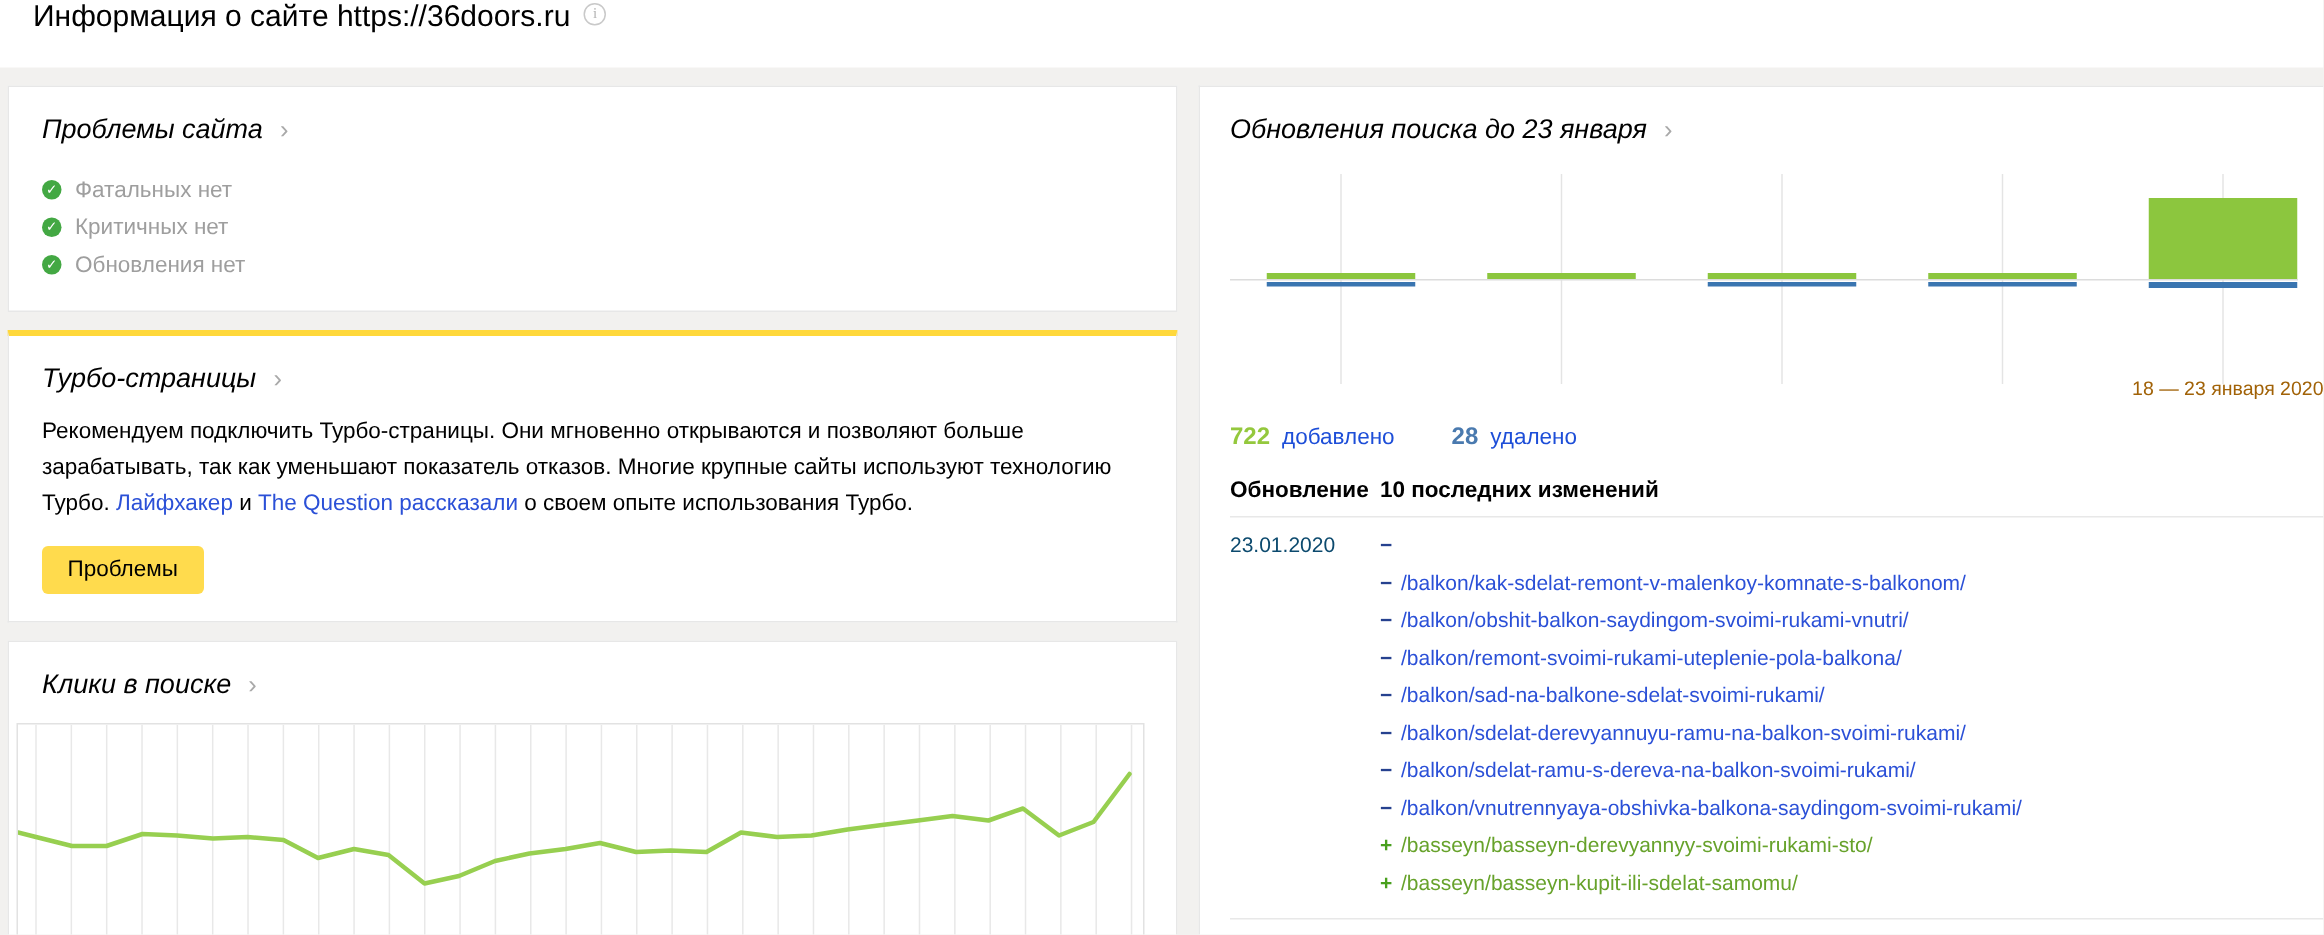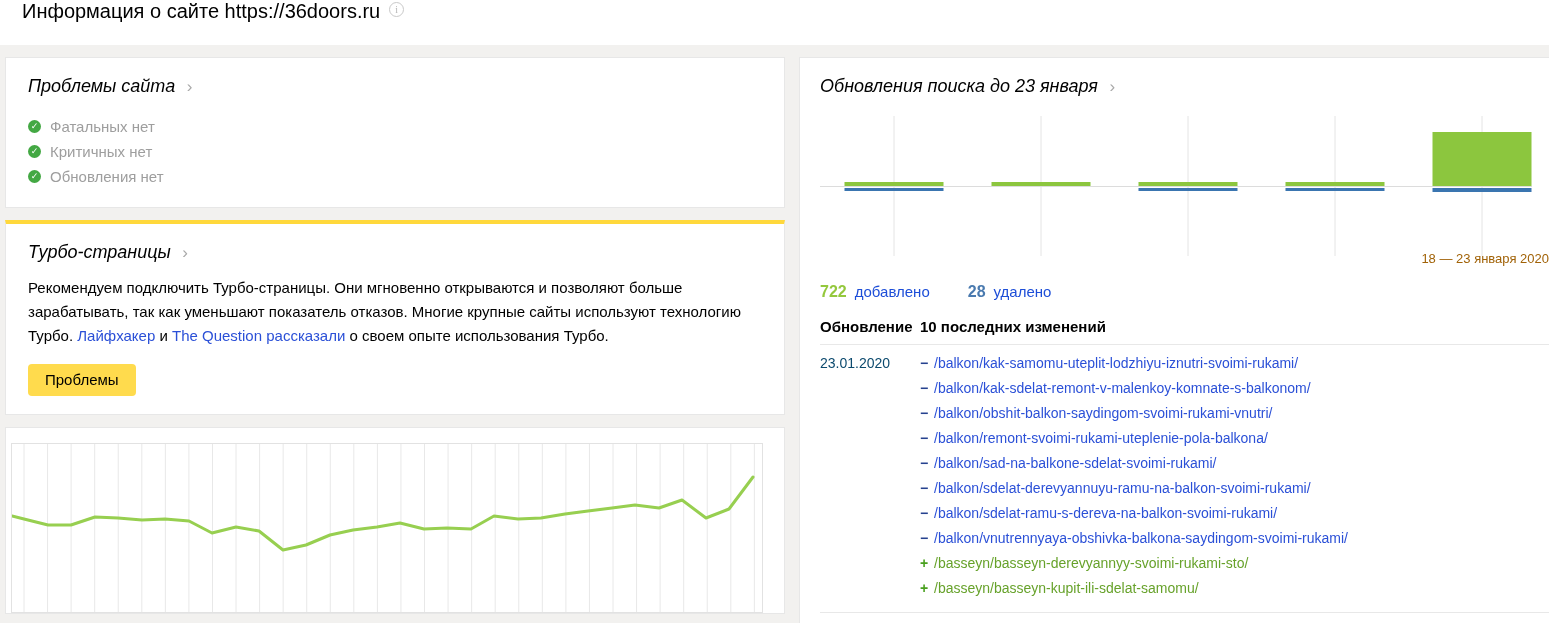--- a/index.html
+++ b/index.html
@@ -147,20 +147,26 @@
         <a class="card-title-link">
           <span class="card-title">Турбо-страницы</span>
           <span class="chevron">›</span>
         </a>
         <div class="turbo-text"><span>Рекомендуем подключить Турбо-страницы. Они мгновенно открываются и позволяют больше зарабатывать, так как уменьшают показатель отказов. Многие крупные сайты используют технологию Турбо. </span><a>Лайфхакер</a><span> и </span><a>The Question рассказали</a><span> о своем опыте использования Турбо.</span></div>
         <button class="yellow-button">Проблемы</button>
       </div>
     </div>
 
     <div class="card">
+      <div class="card-inner" style="padding-bottom:0;">
+        <a class="card-title-link">
+          <span class="card-title">Клики в поиске</span>
+          <span class="chevron">›</span>
+        </a>
+      </div>
       <div class="clicks-chart-box">
         <svg id="clicks-svg" width="751" height="170" viewBox="0 0 751 170">
             <line x1="12" y1="0" x2="12" y2="170" stroke="#e8e8e8" stroke-width="1"></line>
             <line x1="35.56" y1="0" x2="35.56" y2="170" stroke="#e8e8e8" stroke-width="1"></line>
             <line x1="59.12" y1="0" x2="59.12" y2="170" stroke="#e8e8e8" stroke-width="1"></line>
             <line x1="82.67999999999999" y1="0" x2="82.67999999999999" y2="170" stroke="#e8e8e8" stroke-width="1"></line>
             <line x1="106.24" y1="0" x2="106.24" y2="170" stroke="#e8e8e8" stroke-width="1"></line>
             <line x1="129.8" y1="0" x2="129.8" y2="170" stroke="#e8e8e8" stroke-width="1"></line>
             <line x1="153.35999999999999" y1="0" x2="153.35999999999999" y2="170" stroke="#e8e8e8" stroke-width="1"></line>
             <line x1="176.92" y1="0" x2="176.92" y2="170" stroke="#e8e8e8" stroke-width="1"></line>
@@ -234,21 +240,20 @@
         <div class="table-header">
           <div class="th-update">Обновление</div>
           <div class="th-changes">10 последних изменений</div>
         </div>
         <div class="separator"></div>
 
         <div class="updates-rows">
             <div class="upd-row">
               <div class="upd-date">23.01.2020</div>
               <span class="pfx removed">−</span>
-              <a class="url removed">/balkon/kak-samomu-uteplit-lodzhiyu-iznutri-svoimi-rukami/</a>
             </div>
             <div class="upd-row">
               <div class="upd-date"></div>
               <span class="pfx removed">−</span>
               <a class="url removed">/balkon/kak-sdelat-remont-v-malenkoy-komnate-s-balkonom/</a>
             </div>
             <div class="upd-row">
               <div class="upd-date"></div>
               <span class="pfx removed">−</span>
               <a class="url removed">/balkon/obshit-balkon-saydingom-svoimi-rukami-vnutri/</a>

